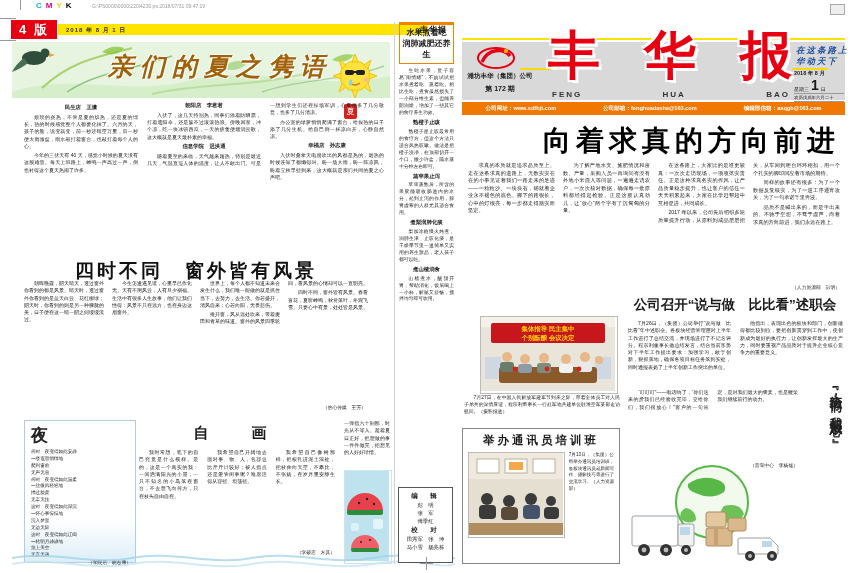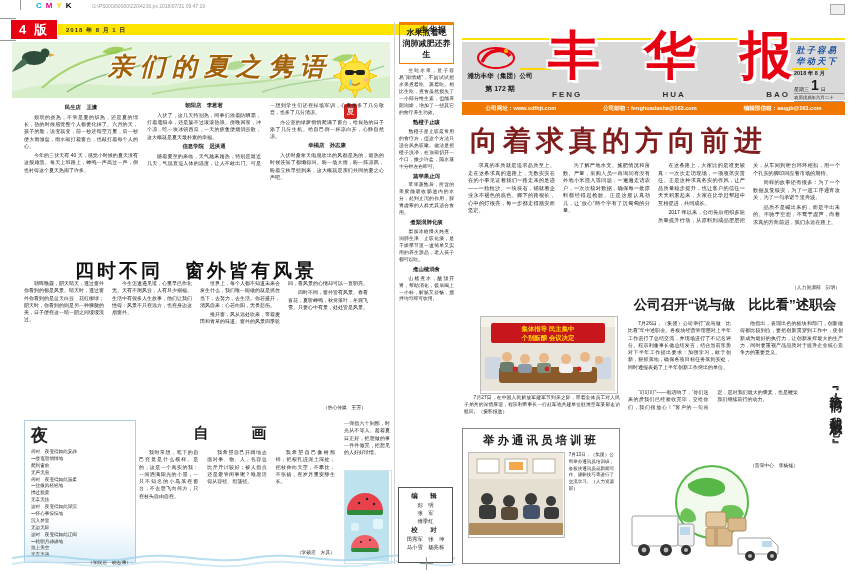--- a/index.html
+++ b/index.html
@@ -83,21 +83,21 @@
           font-size:8.5px;letter-spacing:2px;line-height:1.3;font-family:"DejaVu Serif",serif;}
   .mhdate{left:794px;top:70px;width:50px;font-size:5px;}
   .mhdate .d1{font-weight:bold;font-size:5.5px;}
   .dayrow{display:flex;align-items:flex-end;gap:2px;border-bottom:1px solid #999;padding:1px 0;}
   .dayrow .wd{font-size:5px;}
   .dayrow .dy{font-size:14px;font-weight:bold;line-height:1;}
   .lunar{font-size:4.4px;border-bottom:1px solid #999;padding:1px 0;}
   .orangebar{left:462px;top:102px;width:383px;height:13px;background:#f07800;display:flex;
              align-items:center;justify-content:space-around;color:#fff;font-weight:bold;font-size:5.6px;}
   
-  .mainhead{left:470px;top:122px;width:370px;text-align:left;color:#7f1d1d;
+  .mainhead{left:470px;top:122px;width:370px;text-align:right;color:#000000;
             font-weight:900;font-size:28px;letter-spacing:5px;}
   .mainart{left:468px;top:162px;width:372px;height:128px;font-size:5.2px;}
   .mainattr{left:700px;top:284px;width:140px;}
   .visithead{left:470px;top:295px;width:160px;text-align:center;color:#e60012;font-weight:bold;
              font-size:15px;letter-spacing:3px;}
   .photo1{left:480px;top:316px;width:136px;height:76px;border:1px solid #bbb;}
   .caption1{left:464px;top:395px;width:156px;height:30px;font-size:4.8px;}
   .trainbox{left:462px;top:428px;width:158px;height:136px;border:1px solid #888;
             padding:4px 5px;box-sizing:border-box;}
   .traintitle{text-align:center;font-weight:bold;font-size:11.5px;letter-spacing:3px;margin-bottom:4px;}
@@ -304,21 +304,21 @@
       <span>丰</span>
       <span>华</span>
       <span>报</span>
     </div>
   <div class="abs pinyin">
       <span>FENG</span>
       <span>HUA</span>
       <span>BAO</span>
     </div>
   <div class="abs slogan">
-    <div>肚子容易</div>
+    <div>在这条路上</div>
     <div>华动天下</div>
   </div>
   <div class="abs mhdate">
     <div class="d1">2018 年 8 月</div>
     <div class="dayrow">
       <span class="wd">星期三</span>
       <span class="dy">1</span>
       <span class="wd">日</span>
     </div>
     <div class="lunar">农历戊戌年六月二十</div>

